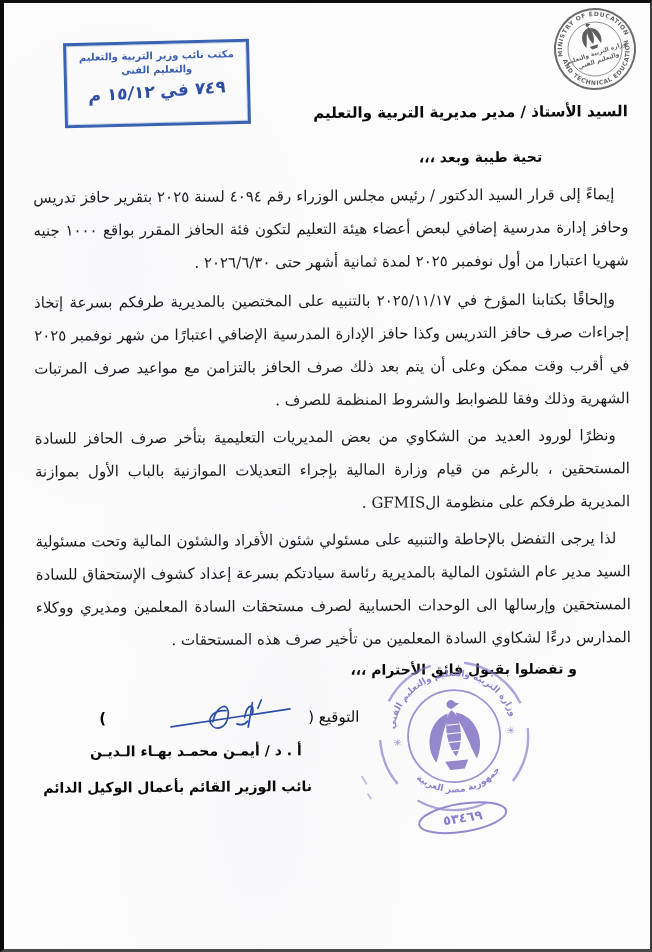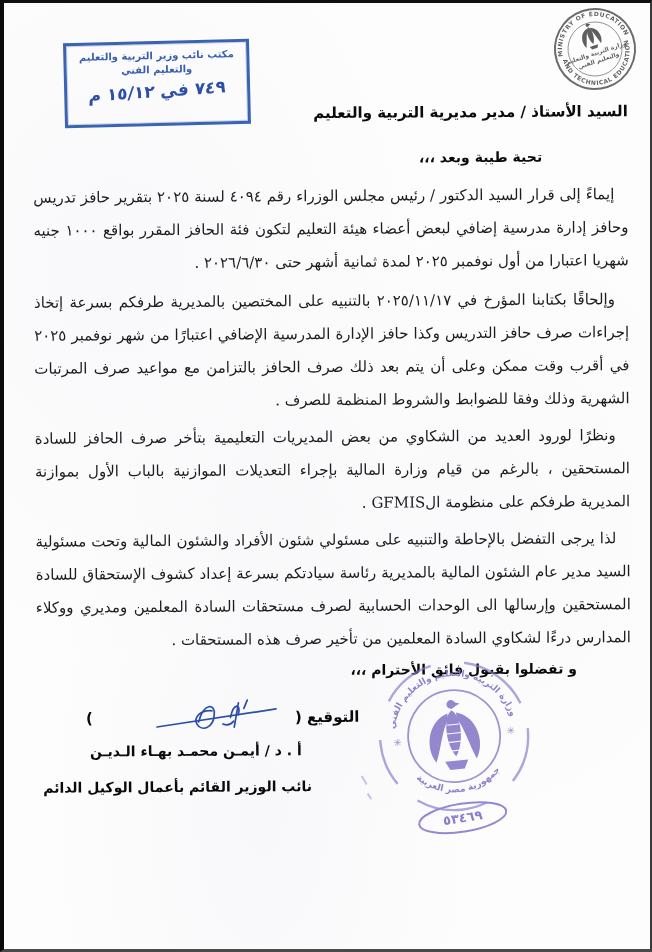--- a/index.html
+++ b/index.html
@@ -16,21 +16,21 @@
   .scan-frame{position:absolute;inset:0;pointer-events:none;
     border-left:4px solid #0b0b0b;border-top:3px solid #0f0f0f;
     border-right:2px solid #3a3a3a;border-bottom:3px solid #4a4a4a;z-index:10;}
   .content{position:absolute;inset:0;padding:103px 22px 0 35px;direction:rtl;transform:rotate(-0.35deg);}
   .recipient{font-family:"DejaVu Sans",sans-serif;font-weight:700;font-size:15px;line-height:20px;color:#0a0a0a;text-align:right;}
   .greeting{font-family:"DejaVu Sans",sans-serif;font-weight:700;font-size:14px;line-height:20px;color:#0a0a0a;margin-top:25px;padding-left:300px;text-align:center;}
   .para{font-size:15px;line-height:33px;text-align:justify;text-indent:14px;margin:0;}
   .p1{margin-top:12px;} .p2{margin-top:6px;} .p3{margin-top:4px;} .p4{margin-top:4px;}
   .closing{font-family:"DejaVu Sans",sans-serif;font-weight:700;font-size:14px;line-height:20px;margin-top:4px;padding-left:260px;text-align:center;color:#0a0a0a;}
   .sign-row{margin-top:18px;display:flex;flex-direction:row;align-items:center;padding-right:272px;height:38px;}
-  .sign-label{font-family:"DejaVu Sans",sans-serif;font-weight:700;font-size:15px;color:#0a0a0a;white-space:nowrap;}
+  .sign-label{font-family:"DejaVu Sans",sans-serif;font-weight:400;font-size:15px;color:#0a0a0a;white-space:nowrap;}
   .sign-scribble{width:150px;height:38px;margin:0 6px;flex:0 0 auto;}
   .sign-close{font-family:"DejaVu Sans",sans-serif;font-weight:700;font-size:15px;color:#0a0a0a;margin-right:40px;}
   .sign-name{font-family:"DejaVu Sans",sans-serif;font-weight:700;font-size:14px;line-height:20px;margin-top:4px;padding-right:330px;color:#0a0a0a;white-space:nowrap;}
   .sign-title{font-family:"DejaVu Sans",sans-serif;font-weight:700;font-size:14px;line-height:20px;margin-top:16px;padding-right:320px;color:#0a0a0a;white-space:nowrap;}
 
   
   .seal-top{position:absolute;top:6px;right:14px;width:86px;height:86px;transform:rotate(-18deg);opacity:0.82;z-index:3;}
 
   
   .office-stamp{position:absolute;top:41px;left:64px;width:168px;height:72px;

